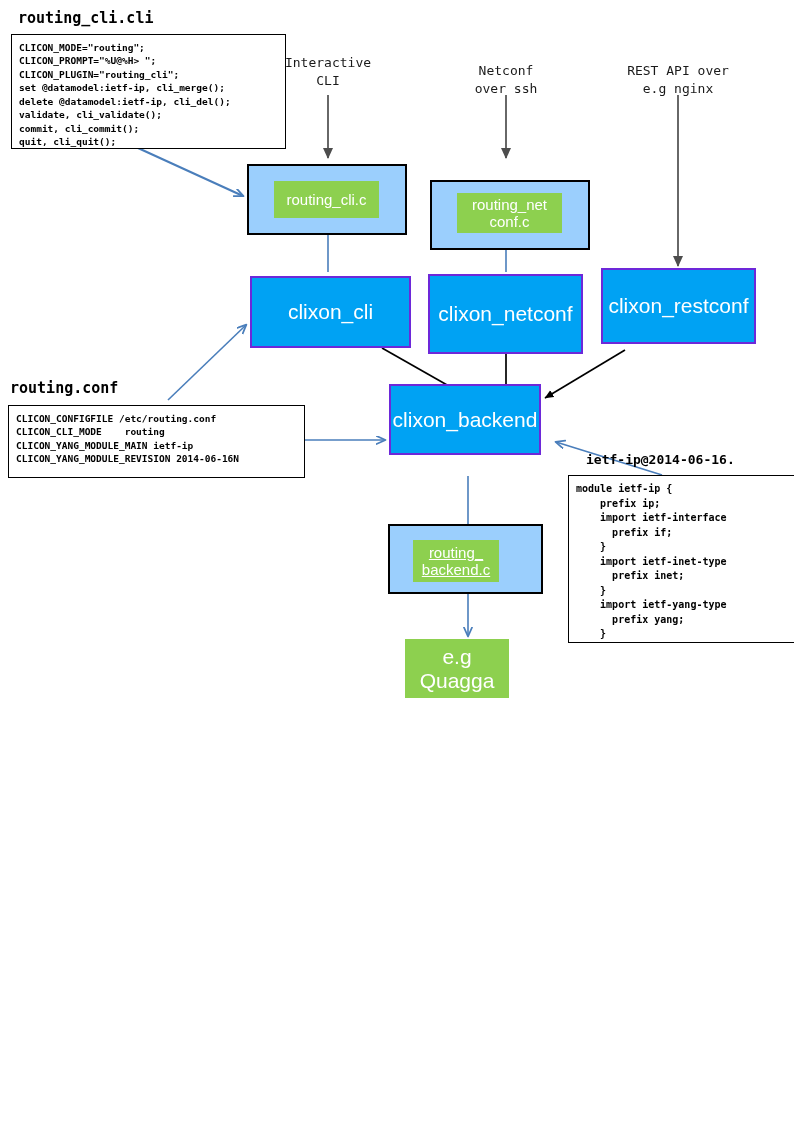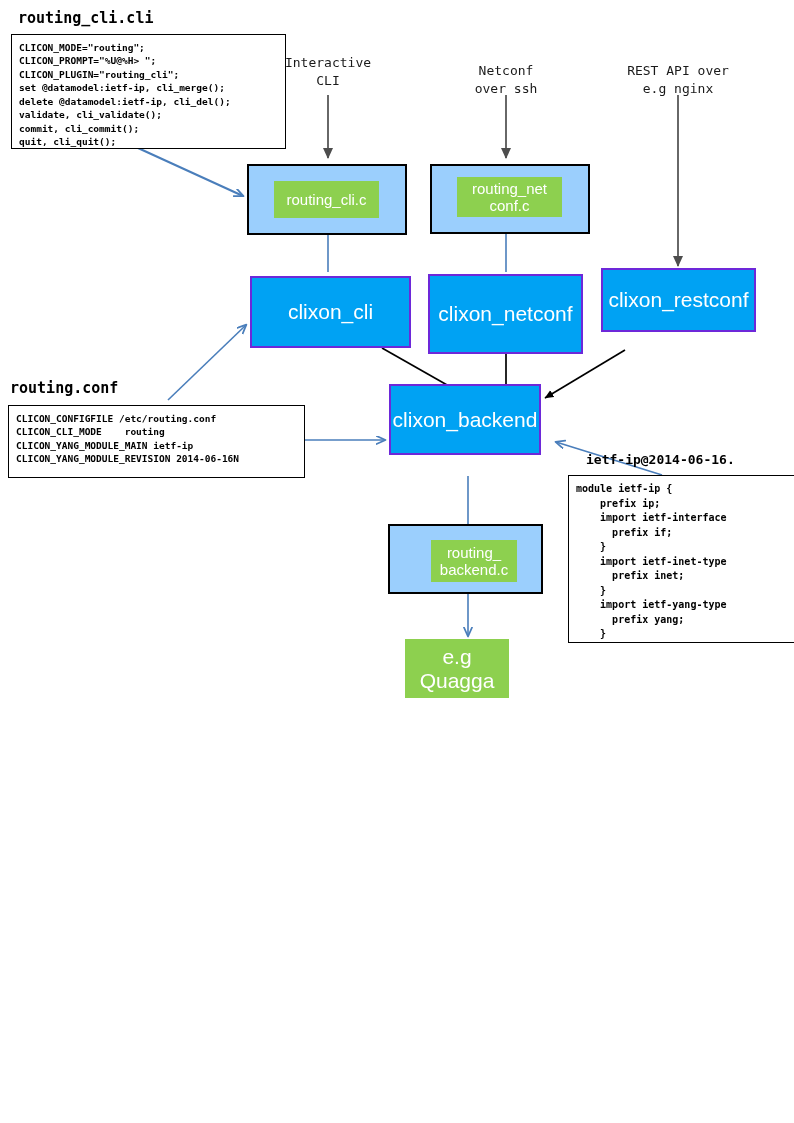--- a/index.html
+++ b/index.html
@@ -180,30 +180,30 @@
 CLI</div>
   <div class="caption" style="left: 446px; top: 62px; width: 120px; white-space: pre-line;">Netconf
 over ssh</div>
   <div class="caption" style="left: 608px; top: 62px; width: 140px; white-space: pre-line;">REST API over
 e.g nginx</div>
 
   <div class="node lightblue-host" style="left:247px; top:164px; width:160px; height:71px;">
     <div class="green-plugin" style="left:25px; top:15px; width:105px; height:37px;">routing_cli.c</div>
   </div>
 
-  <div class="node lightblue-host" style="left:430px; top:164px; width:160px; height:70px;">
+  <div class="node lightblue-host" style="left:430px; top:180px; width:160px; height:70px;">
     <div class="green-plugin" style="left: 25px; top: 11px; width: 105px; height: 40px; white-space: pre-line;">routing_net
 conf.c</div>
   </div>
 
   <div class="node blue-proc" style="left:250px; top:276px; width:161px; height:72px;">clixon_cli</div>
 
   <div class="node blue-proc" style="left:428px; top:274px; width:155px; height:80px;">clixon_netconf</div>
 
-  <div class="node blue-proc" style="left:601px; top:268px; width:155px; height:64px;">clixon_restconf</div>
+  <div class="node blue-proc" style="left:601px; top:268px; width:155px; height:76px;">clixon_restconf</div>
 
   <div class="mono-label" style="left:10px; top:379px; font-size:15px;">routing.conf</div>
 
   <div class="codebox" style="left:8px; top:405px; width:297px; height:73px;">CLICON_CONFIGFILE /etc/routing.conf
 CLICON_CLI_MODE    routing
 CLICON_YANG_MODULE_MAIN ietf-ip
 CLICON_YANG_MODULE_REVISION 2014-06-16N</div>
 
   <div class="node blue-proc" style="left:389px; top:384px; width:152px; height:71px;">clixon_backend</div>
 
@@ -215,20 +215,20 @@
       prefix if;
     }
     import ietf-inet-type
       prefix inet;
     }
     import ietf-yang-type
       prefix yang;
     }</div>
 
   <div class="node lightblue-host" style="left:388px; top:524px; width:155px; height:70px;">
-    <div class="green-plugin" style="left: 41px; top: 14px; width: 86px; height: 42px; white-space: pre-line;">routing_
+    <div class="green-plugin" style="left: 23px; top: 14px; width: 86px; height: 42px; white-space: pre-line; text-decoration: underline;">routing_
 backend.c</div>
   </div>
 
   <div class="node green-leaf" style="left: 405px; top: 639px; width: 104px; height: 59px; white-space: pre-line;">e.g
 Quagga</div>
 
 </div>
 
 </body></html>

